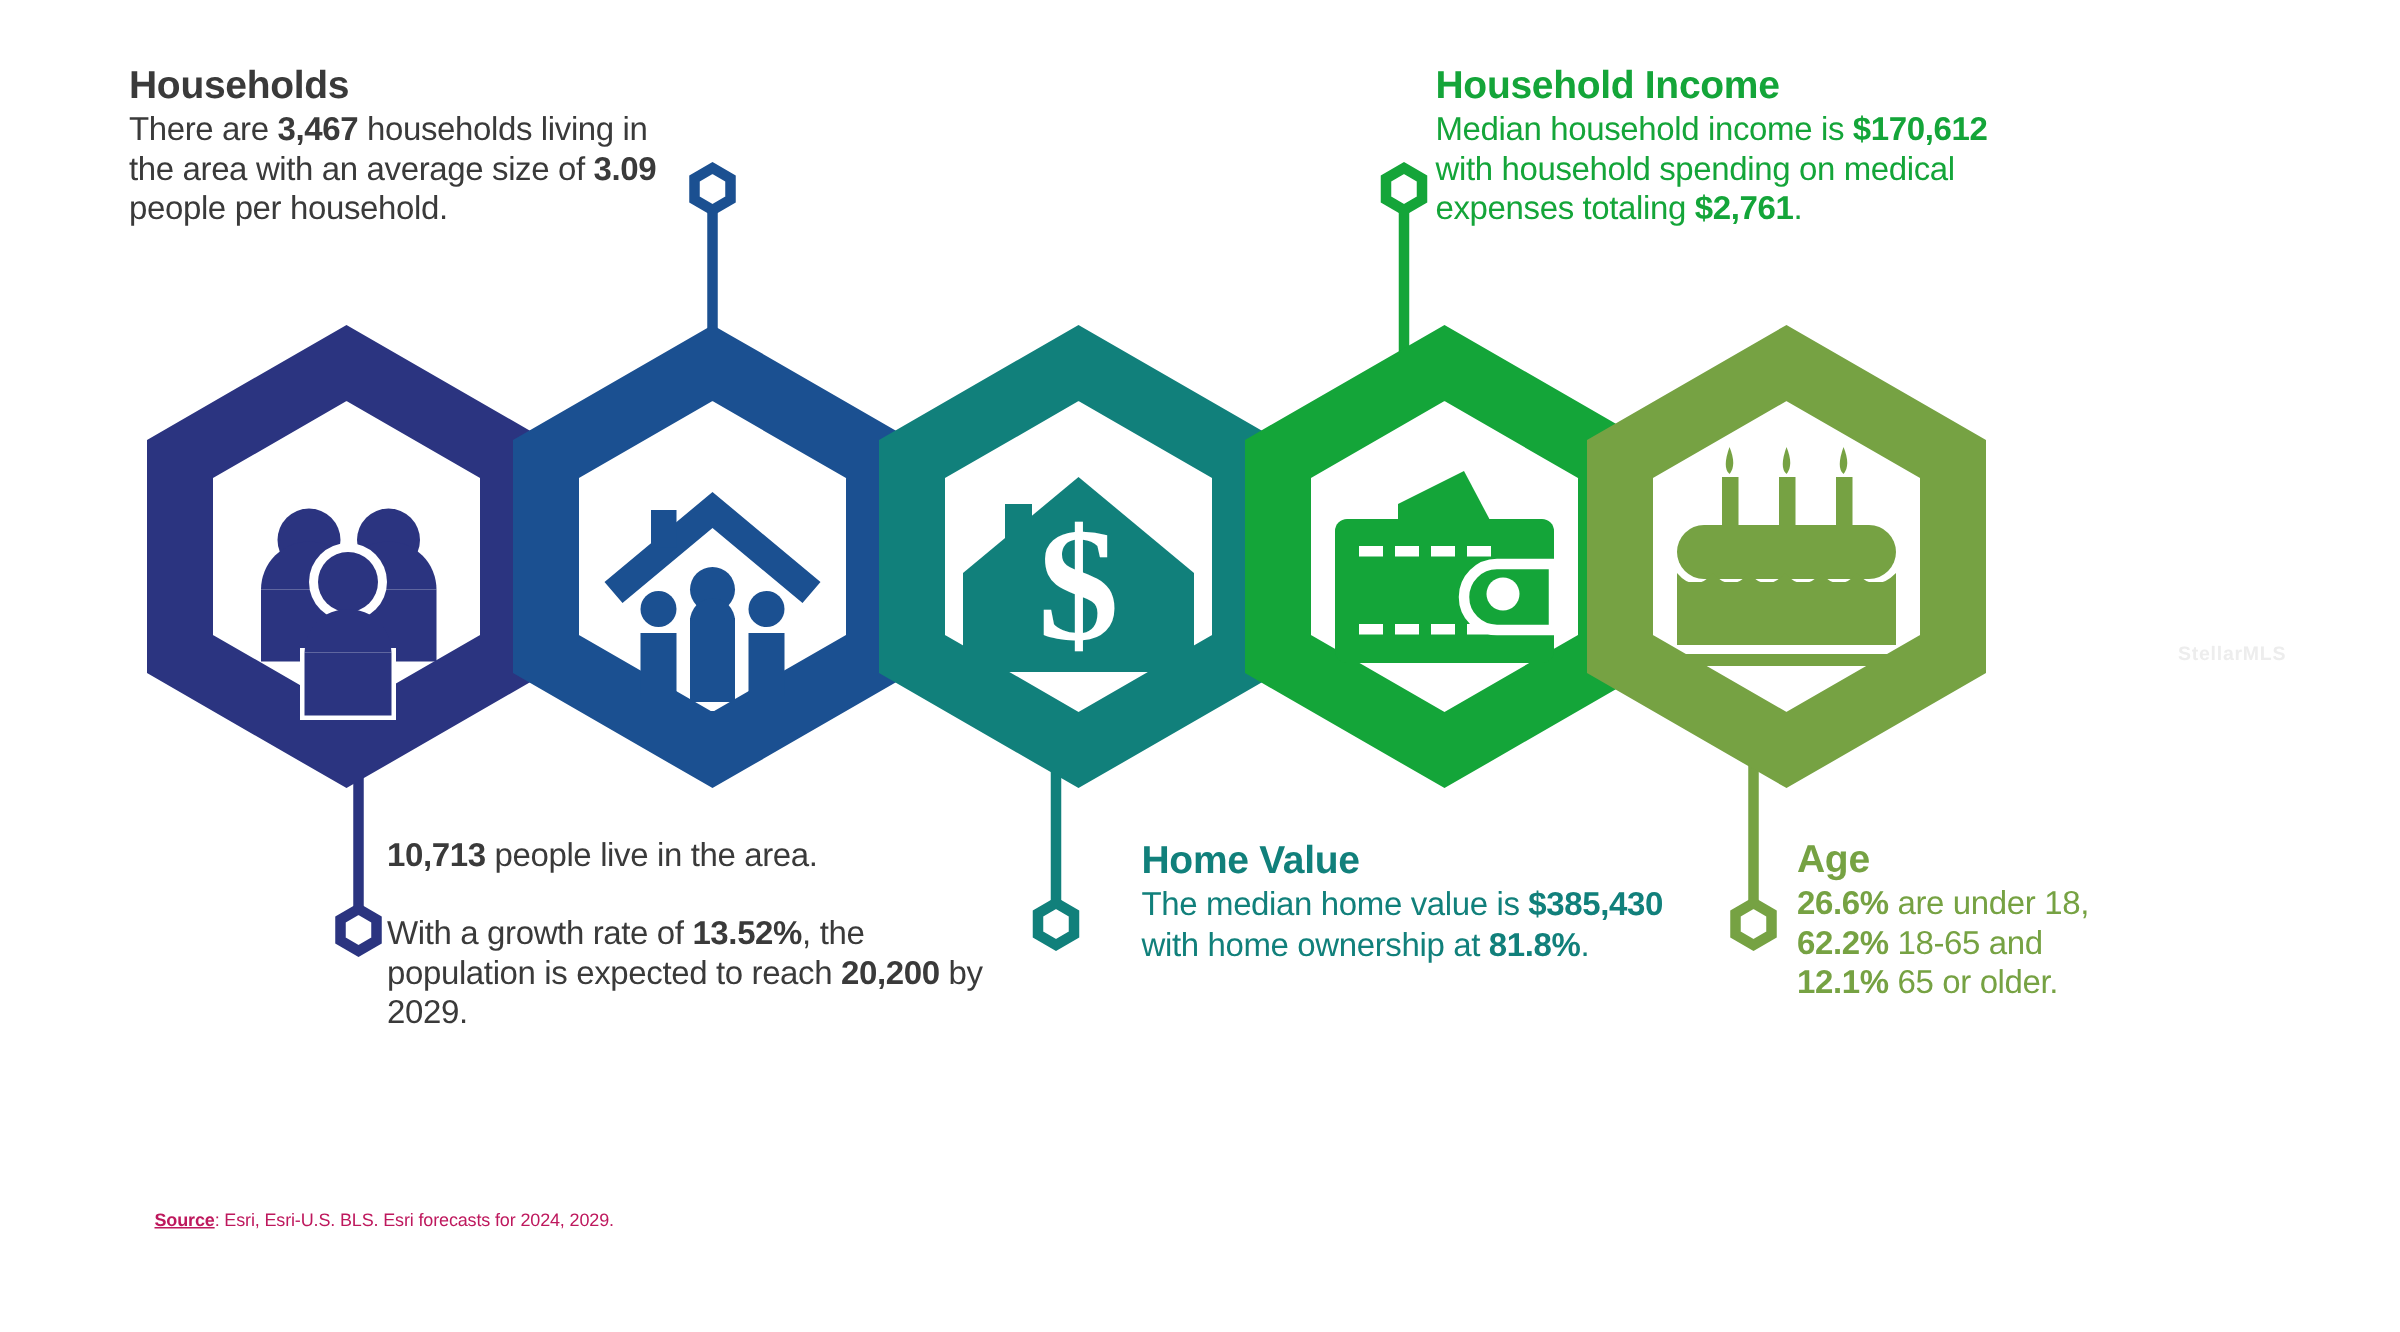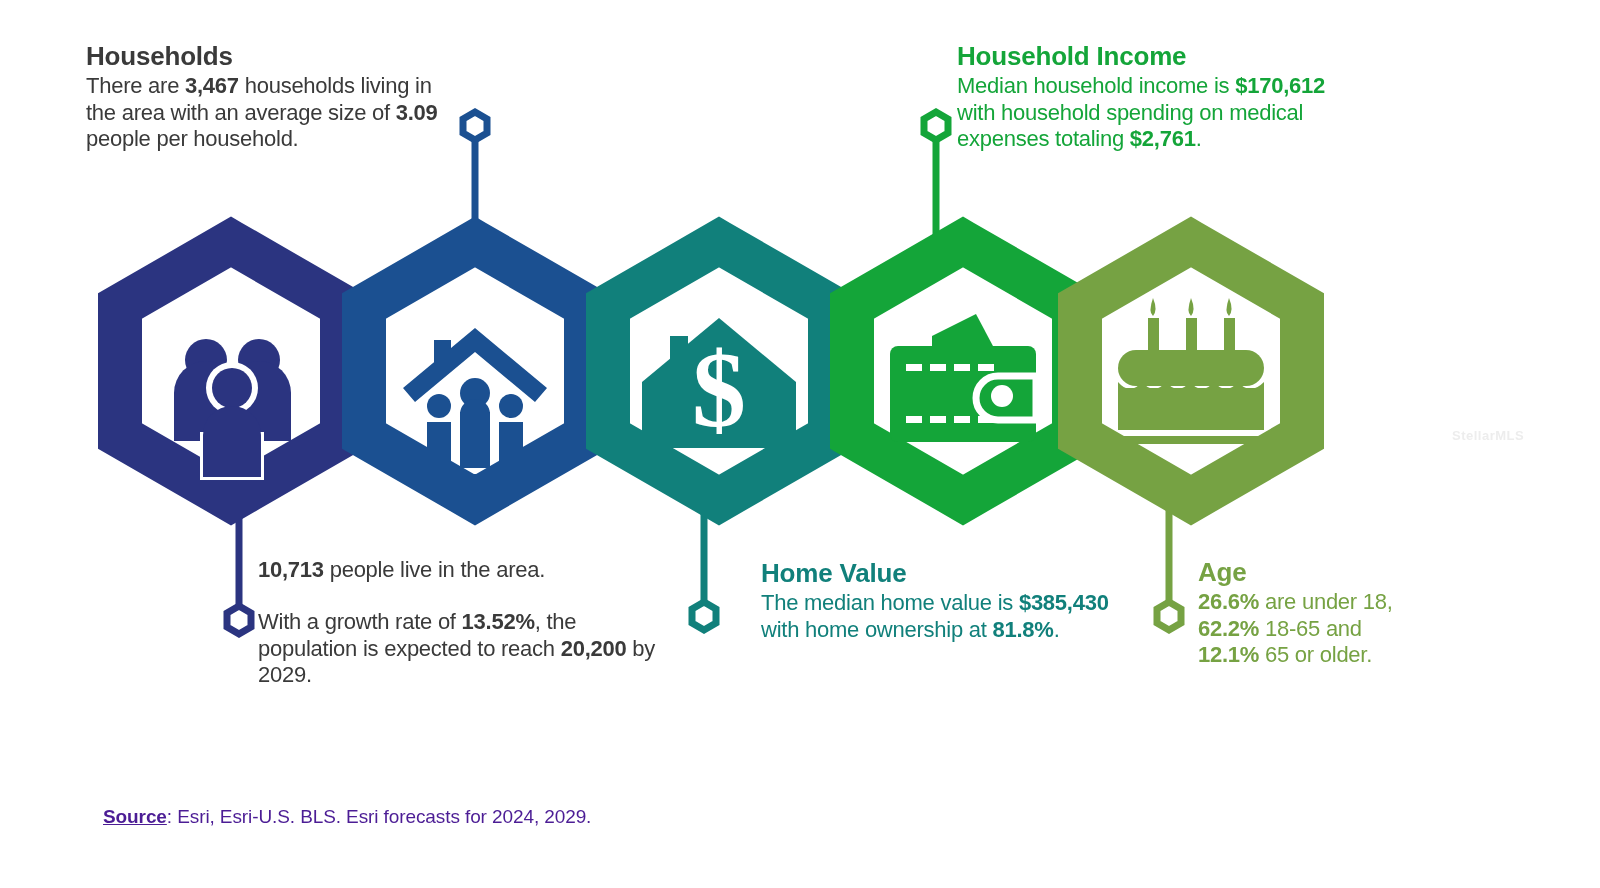--- a/index.html
+++ b/index.html
@@ -35,21 +35,21 @@
   }
   .hex svg { display: block; width: 100%; height: 100%; overflow: visible; }
 
   
   .conn { position: absolute; }
   .conn svg { display: block; overflow: visible; }
 
   
   .source {
     position: absolute; left: 103px; top: 806px;
-    font-size: 19px; color: #4c1d95; letter-spacing: -0.1px;
+    font-size: 12px; color: #be185d; letter-spacing: -0.1px;
   }
   .source .lbl { font-weight: bold; text-decoration: underline; }
 
   
   .watermark {
     position: absolute; left: 1452px; top: 428px;
     font-size: 13px; color: #ededed; letter-spacing: 0.5px;
     font-weight: bold;
   }
 </style>

